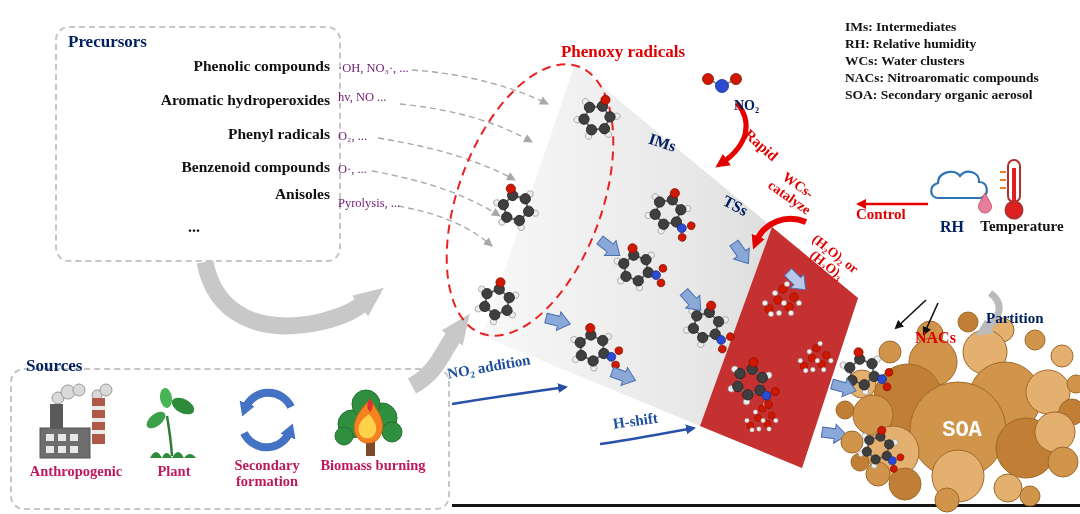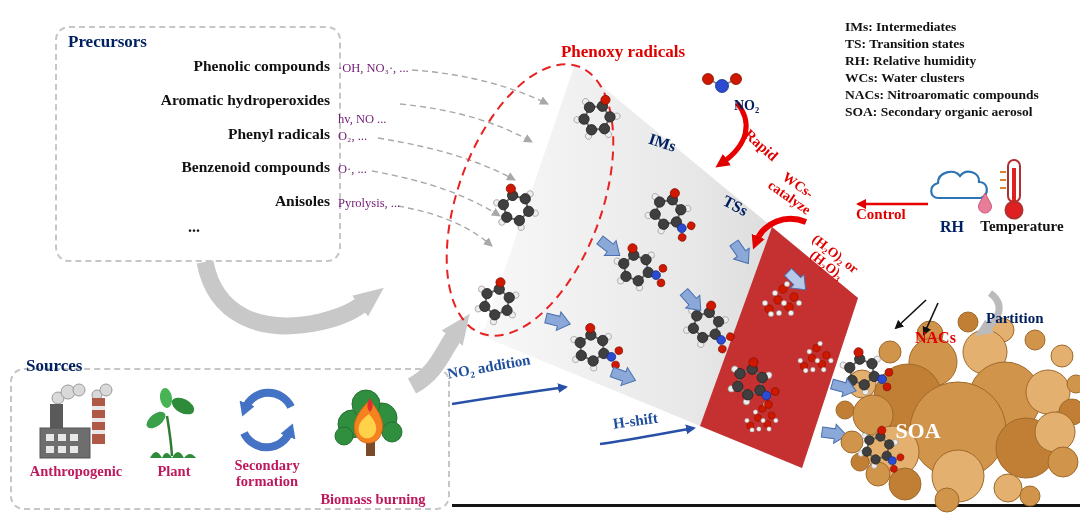--- a/index.html
+++ b/index.html
@@ -333,38 +333,37 @@
       <rect x="1012" y="168" width="4" height="34" fill="#e02020"></rect>
       <circle cx="1014" cy="210" r="8.5" fill="#e02020" stroke="#b03030" stroke-width="2"></circle>
     </g>
   </svg>
 
   <div class="lbl navy" style="left:68px;top:32px;font-size:17px;">Precursors</div>
   <div class="pitem" style="top:57px;">Phenolic compounds</div>
   <div class="pitem" style="top:91px;">Aromatic hydroperoxides</div>
   <div class="pitem" style="top:125px;">Phenyl radicals</div>
   <div class="pitem" style="top:158px;">Benzenoid compounds</div>
-  <div class="pitem" style="top:192px;">Anisoles</div>
+  <div class="pitem" style="top:185px;">Anisoles</div>
   <div class="lbl" style="left:188px;top:218px;font-weight:bold;font-size:16px;color:#111;">...</div>
 
   <div class="reag" style="top:61px;">·OH, NO₃·, ...</div>
-  <div class="reag" style="top:112px;text-align:right;">hv, NO ...</div>
+  <div class="reag" style="top:90px;text-align:right;">hv, NO ...</div>
   <div class="reag" style="top:129px;">O₂, ...</div>
   <div class="reag" style="top:162px;">O·, ...</div>
   <div class="reag" style="top:196px;">Pyrolysis, ...</div>
 
   <div class="lbl navy" style="left:26px;top:356px;font-size:17px;">Sources</div>
   <div class="srclbl" style="left:18px;top:464px;width:116px;">Anthropogenic</div>
   <div class="srclbl" style="left:139px;top:464px;width:70px;">Plant</div>
   <div class="srclbl" style="left:214px;top:458px;width:106px;white-space:normal;">Secondary formation</div>
-  <div class="srclbl" style="left:320px;top:458px;width:106px;white-space:normal;margin-top:34px;">Biomass burning</div>
+  <div class="srclbl" style="left:320px;top:458px;width:106px;white-space:normal;">Biomass burning</div>
 
   <div class="legend">
     <div>IMs: Intermediates</div>
-    <div>TS: Transition states</div>
     <div>RH: Relative humidity</div>
     <div>WCs: Water clusters</div>
     <div>NACs: Nitroaromatic compounds</div>
     <div>SOA: Secondary organic aerosol</div>
   </div>
 
   <div class="lbl redtx ctr" style="left:548px;top:42px;width:150px;font-size:17px;">Phenoxy radicals</div>
   <div class="lbl navy" style="left:734px;top:98px;font-size:14px;">NO₂</div>
   <div class="lbl redtx rot" style="left:752px;top:126px;font-size:15px;transform:rotate(42deg);">Rapid</div>
   <div class="lbl navy rot" style="left:652px;top:130px;font-size:16px;transform:rotate(18deg);">IMs</div>
@@ -375,17 +374,17 @@
   </div>
   <div class="lbl redtx rot ctr" style="left:818px;top:232px;font-size:13.5px;line-height:1.05;transform:rotate(38deg);">
     <span style="display:block;">(H₂O)₂ or</span>
     <span style="display:block;">(H₂O)₃</span>
   </div>
   <div class="lbl redtx" style="left:856px;top:206px;font-size:15px;">Control</div>
   <div class="lbl navy ctr" style="left:934px;top:218px;width:36px;font-size:16px;">RH</div>
   <div class="lbl ctr" style="left:972px;top:218px;width:100px;font-size:15px;font-weight:bold;color:#111;">Temperature</div>
   <div class="lbl redtx" style="left:915px;top:281px;font-size:16px;margin-top:48px;">NACs</div>
   <div class="lbl navy" style="left:986px;top:310px;font-size:15px;">Partition</div>
-  <div class="lbl ctr" style="left:886px;top:418px;width:64px;font-size:22px;font-weight:bold;color:#ffffff;">SOA</div>
+  <div class="lbl ctr" style="left:930px;top:418px;width:64px;font-size:22px;font-weight:bold;color:#ffffff;font-family:Liberation Mono, monospace;">SOA</div>
   <div class="lbl bluetx rot" style="left:446px;top:366px;font-size:15px;transform:rotate(-10deg);">NO₂ addition</div>
   <div class="lbl bluetx rot" style="left:612px;top:416px;font-size:15px;transform:rotate(-8deg);">H-shift</div>
 
 </div>
 
 </body></html>

